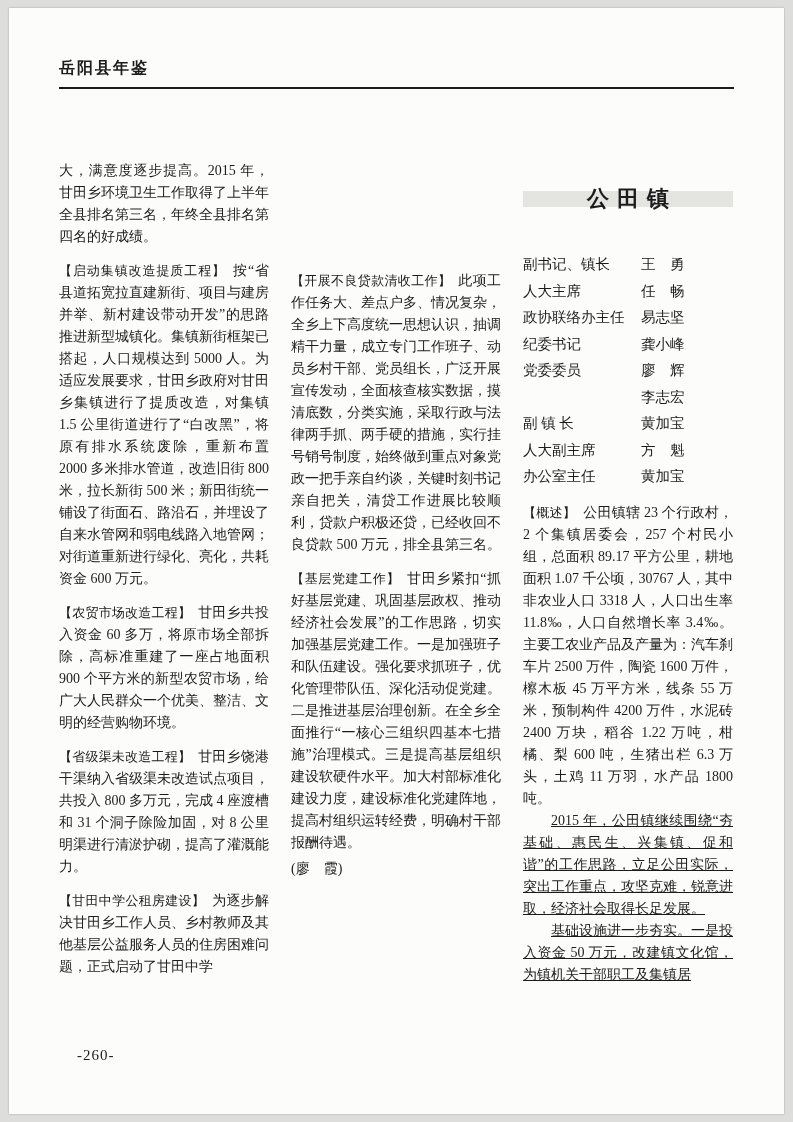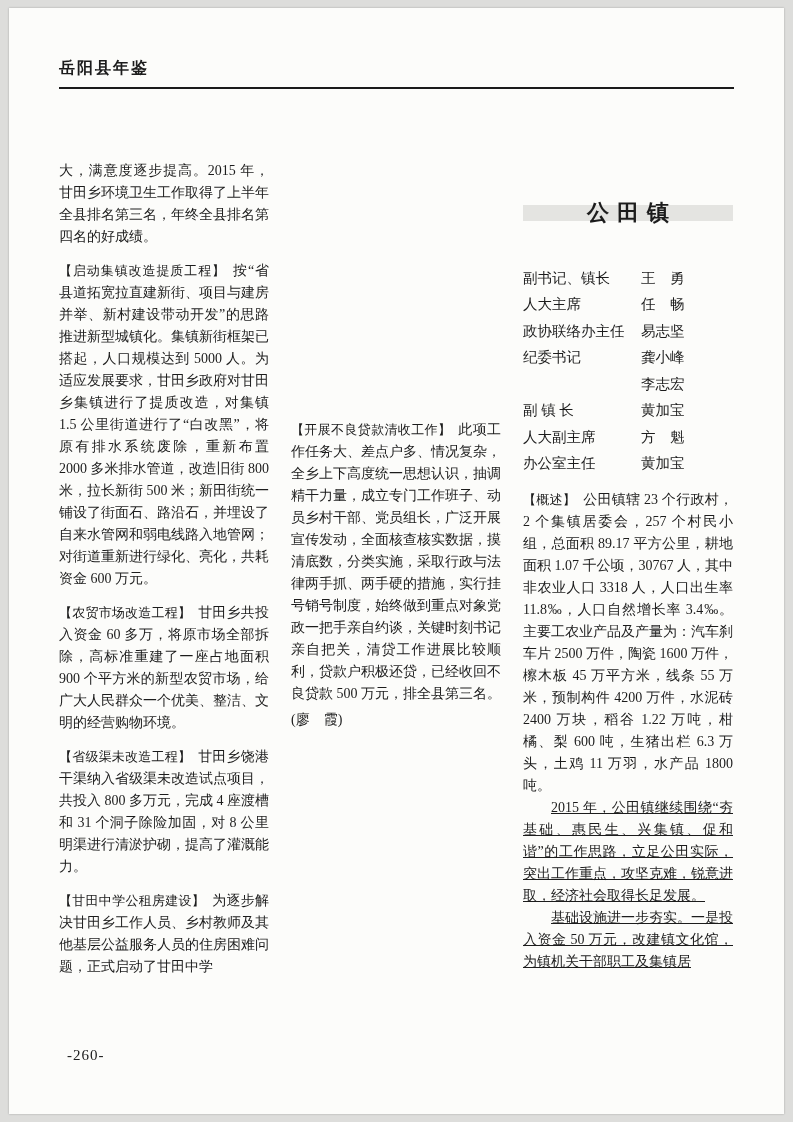--- a/index.html
+++ b/index.html
@@ -51,21 +51,21 @@
   }
   .officials { margin-top:44px; }
   .official-row {
     display:flex; height:26.5px; line-height:26.5px;
     font-size:14.5px;
   }
   .official-row .role { width:118px; flex:0 0 118px; }
   .official-row .name { flex:1; }
   .overview-p { margin-top:20px; }
   .page-number {
-    position:absolute; left:58px; bottom:50px;
+    position:absolute; left:68px; bottom:50px;
     font-size:15px; letter-spacing:1px;text-align:right;
   }
 </style>
 </head>
 <body>
 
 <div class="page">
 
   <div class="header">
     <div class="header-title">岳阳县年鉴</div>
@@ -77,20 +77,21 @@
     <div class="col">
       <p class="noindent">大，满意度逐步提高。2015 年，甘田乡环境卫生工作取得了上半年全县排名第三名，年终全县排名第四名的好成绩。</p>
       <p class="sec-p"><b class="sec-title">【启动集镇改造提质工程】</b><span>按“省县道拓宽拉直建新街、项目与建房并举、新村建设带动开发”的思路推进新型城镇化。集镇新街框架已搭起，人口规模达到 5000 人。为适应发展要求，甘田乡政府对甘田乡集镇进行了提质改造，对集镇 1.5 公里街道进行了“白改黑”，将原有排水系统废除，重新布置 2000 多米排水管道，改造旧街 800 米，拉长新街 500 米；新田街统一铺设了街面石、路沿石，并埋设了自来水管网和弱电线路入地管网；对街道重新进行绿化、亮化，共耗资金 600 万元。</span></p>
       <p class="sec-p"><b class="sec-title">【农贸市场改造工程】</b><span>甘田乡共投入资金 60 多万，将原市场全部拆除，高标准重建了一座占地面积 900 个平方米的新型农贸市场，给广大人民群众一个优美、整洁、文明的经营购物环境。</span></p>
       <p class="sec-p"><b class="sec-title">【省级渠未改造工程】</b><span>甘田乡饶港干渠纳入省级渠未改造试点项目，共投入 800 多万元，完成 4 座渡槽和 31 个洞子除险加固，对 8 公里明渠进行清淤护砌，提高了灌溉能力。</span></p>
       <p class="sec-p"><b class="sec-title">【甘田中学公租房建设】</b><span>为逐步解决甘田乡工作人员、乡村教师及其他基层公益服务人员的住房困难问题，正式启动了甘田中学</span></p>
     </div>
 
     <div class="col">
       <p class="sec-p"><b class="sec-title">【开展不良贷款清收工作】</b><span>此项工作任务大、差点户多、情况复杂，全乡上下高度统一思想认识，抽调精干力量，成立专门工作班子、动员乡村干部、党员组长，广泛开展宣传发动，全面核查核实数据，摸清底数，分类实施，采取行政与法律两手抓、两手硬的措施，实行挂号销号制度，始终做到重点对象党政一把手亲自约谈，关键时刻书记亲自把关，清贷工作进展比较顺利，贷款户积极还贷，已经收回不良贷款 500 万元，排全县第三名。</span></p>
+      <p class="sec-p"><b class="sec-title">【基层党建工作】</b><span>甘田乡紧扣“抓好基层党建、巩固基层政权、推动经济社会发展”的工作思路，切实加强基层党建工作。一是加强班子和队伍建设。强化要求抓班子，优化管理带队伍、深化活动促党建。二是推进基层治理创新。在全乡全面推行“一核心三组织四基本七措施”治理模式。三是提高基层组织建设软硬件水平。加大村部标准化建设力度，建设标准化党建阵地，提高村组织运转经费，明确村干部报酬待遇。</span></p>
       <p class="byline">(廖　霞)</p>
     </div>
 
     <div class="col">
       <div class="town-box">
           <span>公田镇</span>
         </div>
 
       <div class="officials">
         <div class="official-row">
@@ -101,20 +102,24 @@
             <span class="role">人大主席</span>
             <span class="name">任　畅</span>
           </div>
         <div class="official-row">
             <span class="role">政协联络办主任</span>
             <span class="name">易志坚</span>
           </div>
         <div class="official-row">
             <span class="role">纪委书记</span>
             <span class="name">龚小峰</span>
+          </div>
+        <div class="official-row">
+            <span class="role">党委委员</span>
+            <span class="name">廖　辉</span>
           </div>
         <div class="official-row">
             <span class="role"></span>
             <span class="name">李志宏</span>
           </div>
         <div class="official-row">
             <span class="role">副 镇 长</span>
             <span class="name">黄加宝</span>
           </div>
         <div class="official-row">

